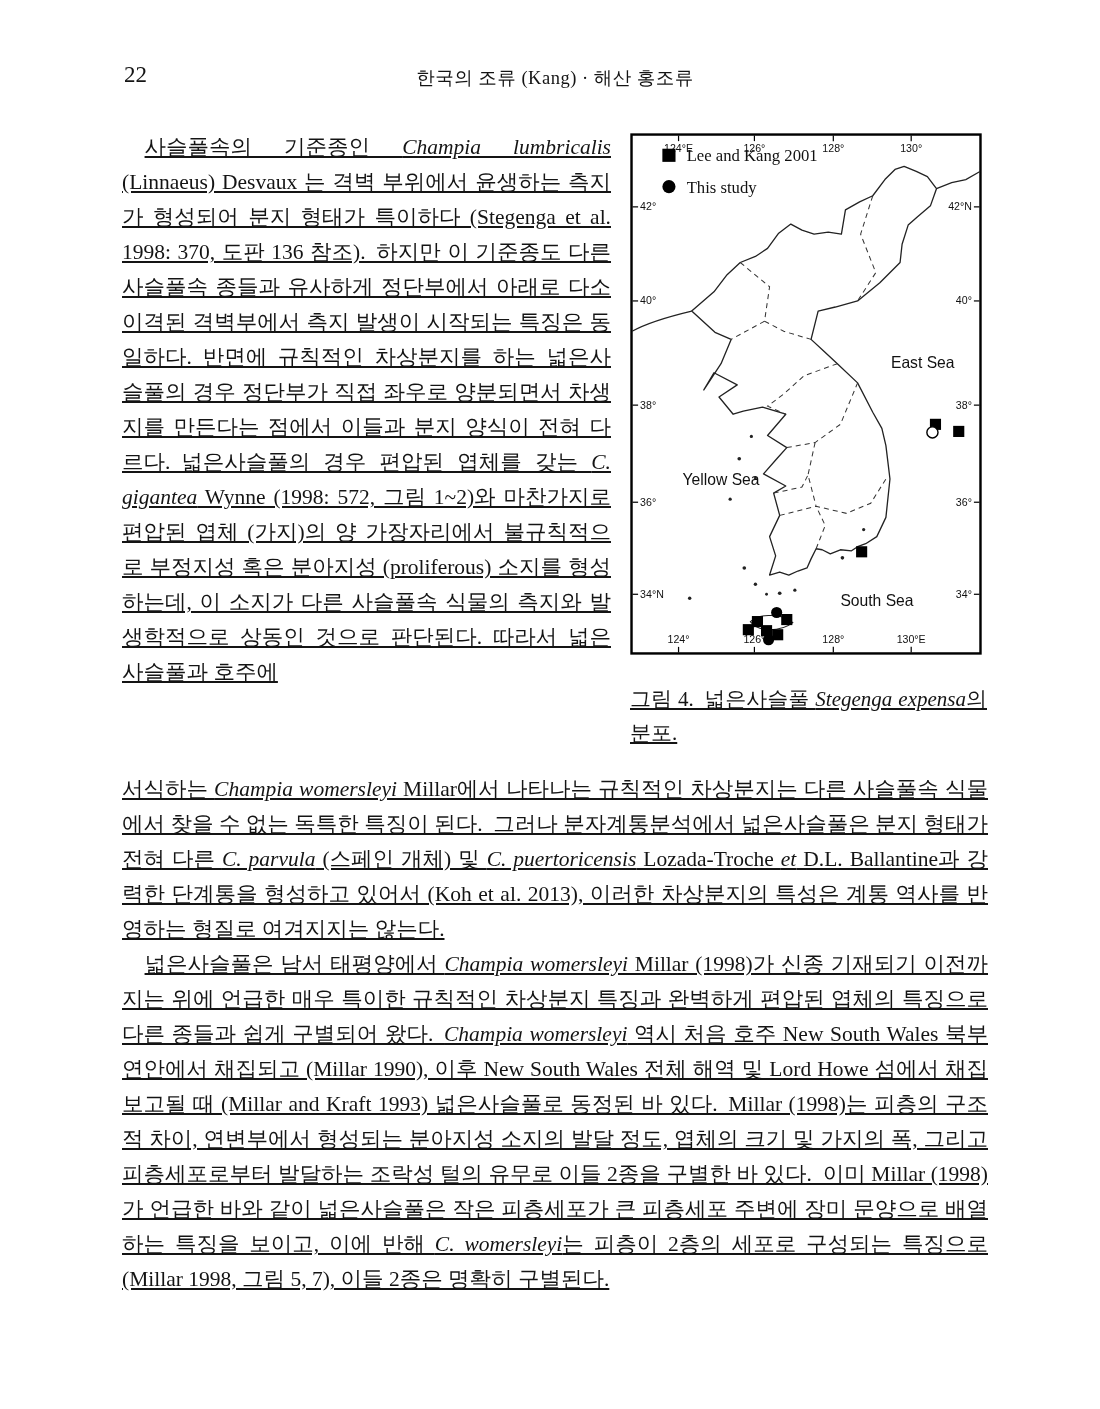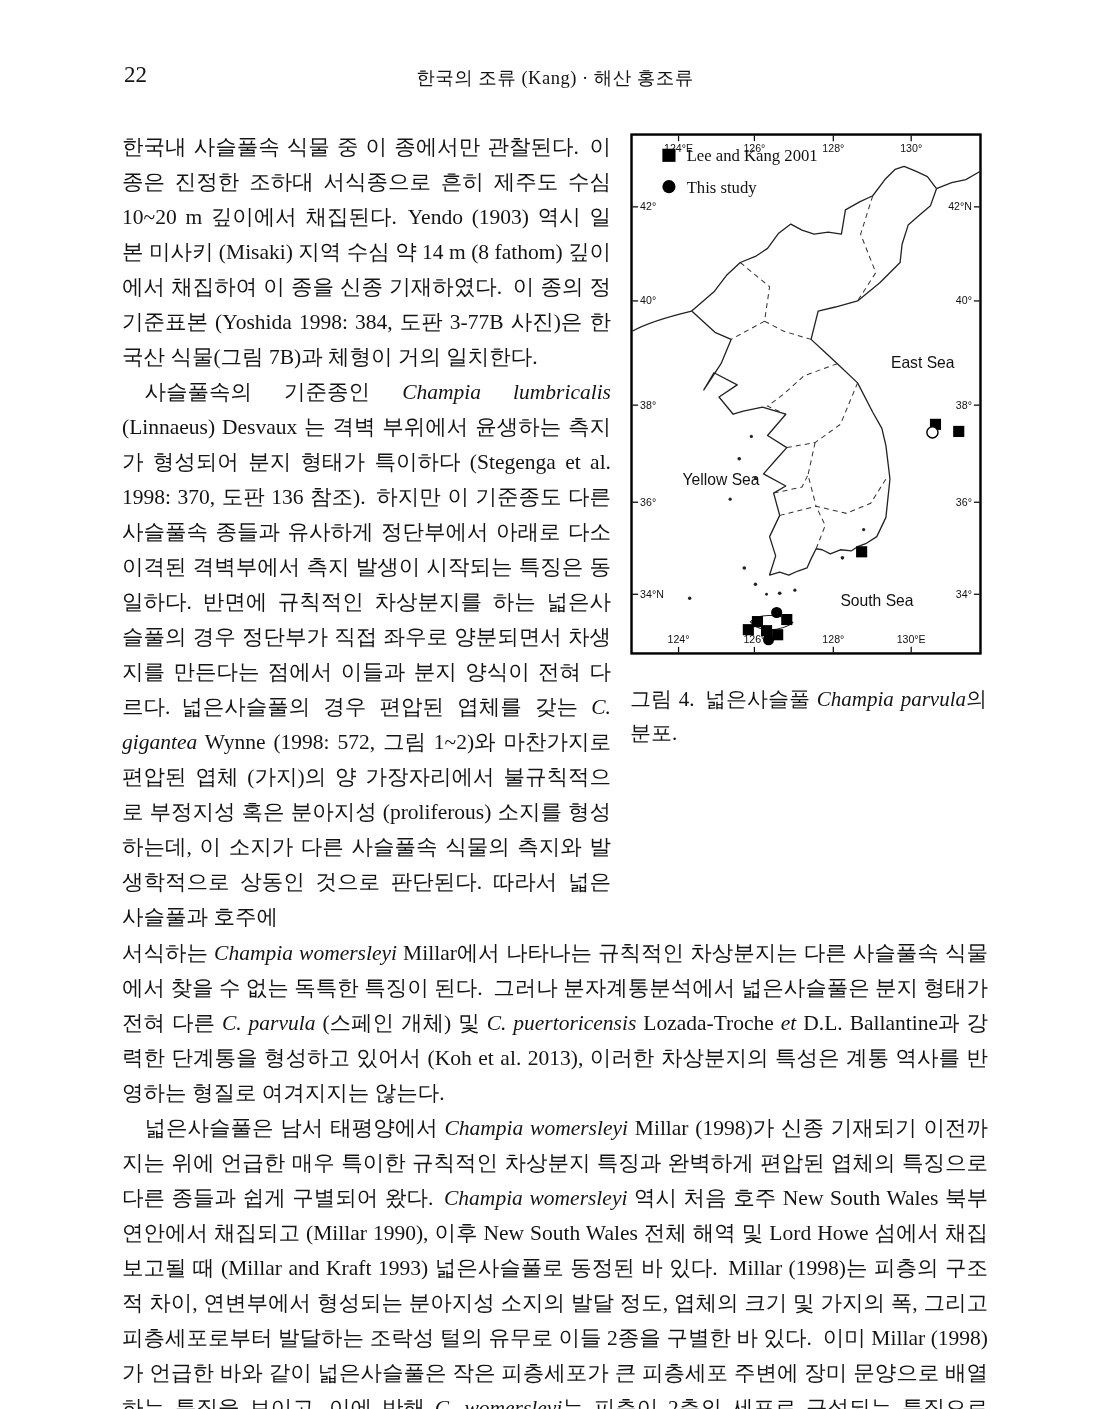--- a/index.html
+++ b/index.html
@@ -4,20 +4,21 @@
 <style>
   html,body{margin:0;padding:0;background:#f3f3f0;}
   .page{
     position:relative;
     width:1100px;height:1409px;
     background:#ffffff;
     box-sizing:border-box;
     padding:62px 112px 0 122px;
     font-family:"Liberation Serif","DejaVu Serif",serif;
     color:#141414;
+    text-decoration:underline;
   }
   .hdr{position:relative;height:34px;}
   .pgnum{position:absolute;left:2px;top:0;font-size:23px;}
   .rhead{position:absolute;left:0;right:0;top:3px;text-align:center;font-size:18.5px;letter-spacing:.5px;}
   .cols{display:flex;gap:19px;margin-top:34px;}
   .tcol{width:489px;font-size:21.5px;line-height:35px;text-align:justify;}
   .tcol p,.fullw p{margin:0;}
   .indent{text-indent:1.05em;}
   .fcol{width:357px;}
   .mapfig{margin:3px 0 0 0;}
@@ -37,21 +38,20 @@
 <div class="page">
 
   <div class="hdr">
     <span class="pgnum">22</span>
     <span class="rhead">한국의 조류 (Kang) · 해산 홍조류</span>
   </div>
 
   <div class="cols">
 
     <div class="tcol">
-      <p><span>한국내 사슬풀속 식물 중 이 종에서만 관찰된다. 이 종은 진정한 조하대 서식종으로 흔히 제주도 수심 10~20 m 깊이에서 채집된다. Yendo (1903) 역시 일본 미사키 (Misaki) 지역 수심 약 14 m (8 fathom) 깊이에서 채집하여 이 종을 신종 기재하였다. 이 종의 정기준표본 (Yoshida 1998: 384, 도판 3-77B 사진)은 한국산 식물(그림 7B)과 체형이 거의 일치한다.</span></p>
       <p class="indent"><span>사슬풀속의 기준종인 </span><span class="it">Champia lumbricalis</span><span> (Linnaeus) Desvaux 는 격벽 부위에서 윤생하는 측지가 형성되어 분지 형태가 특이하다 (Stegenga et al. 1998: 370, 도판 136 참조). 하지만 이 기준종도 다른 사슬풀속 종들과 유사하게 정단부에서 아래로 다소 이격된 격벽부에서 측지 발생이 시작되는 특징은 동일하다. 반면에 규칙적인 차상분지를 하는 넓은사슬풀의 경우 정단부가 직접 좌우로 양분되면서 차생지를 만든다는 점에서 이들과 분지 양식이 전혀 다르다. 넓은사슬풀의 경우 편압된 엽체를 갖는 </span><span class="it">C. gigantea</span><span> Wynne (1998: 572, 그림 1~2)와 마찬가지로 편압된 엽체 (가지)의 양 가장자리에서 불규칙적으로 부정지성 혹은 분아지성 (proliferous) 소지를 형성하는데, 이 소지가 다른 사슬풀속 식물의 측지와 발생학적으로 상동인 것으로 판단된다. 따라서 넓은사슬풀과 호주에</span></p>
     </div>
 
     <div class="fcol">
       <div class="mapfig">
         <svg id="mapsvg" width="352" height="522" viewBox="0 0 348 516" xmlns="http://www.w3.org/2000/svg">
 
           <rect x="1.5" y="1.5" width="345" height="513" fill="none" stroke="#000" stroke-width="2.4"></rect>
 
           <path d="M 2,196 C 18,187 40,181 61,176 M 303,55 L 318,49 L 332,46 L 346,38" fill="none" stroke="#222" stroke-width="1.2"></path>
@@ -143,21 +143,21 @@
             <rect x="223.5" y="408.5" width="11" height="11" fill="#000"></rect>
             <circle cx="145" cy="474" r="5.5" fill="#000" stroke="#000" stroke-width="0"></circle>
             <rect x="149.5" y="475.5" width="11" height="11" fill="#000"></rect>
             <rect x="120.5" y="477.5" width="11" height="11" fill="#000"></rect>
             <rect x="111.5" y="485.5" width="11" height="11" fill="#000"></rect>
             <rect x="129.5" y="486.5" width="11" height="11" fill="#000"></rect>
             <rect x="140.5" y="490.5" width="11" height="11" fill="#000"></rect>
             <circle cx="137" cy="501" r="5.5" fill="#000" stroke="#000" stroke-width="0"></circle>
           </svg>
       </div>
-      <p class="caption"><span>그림 4. 넓은사슬풀 </span><span class="it">Champia parvula</span><span>의 분포.</span></p>
+      <p class="caption"><span>그림 4. 넓은사슬풀 </span><span class="it">Stegenga expensa</span><span>의 분포.</span></p>
     </div>
 
   </div>
 
   <div class="fullw">
     <p><span>서식하는 </span><span class="it">Champia womersleyi</span><span> Millar에서 나타나는 규칙적인 차상분지는 다른 사슬풀속 식물에서 찾을 수 없는 독특한 특징이 된다. 그러나 분자계통분석에서 넓은사슬풀은 분지 형태가 전혀 다른 </span><span class="it">C. parvula</span><span> (스페인 개체) 및 </span><span class="it">C. puertoricensis</span><span> Lozada-Troche </span><span class="it">et</span><span> D.L. Ballantine과 강력한 단계통을 형성하고 있어서 (Koh et al. 2013), 이러한 차상분지의 특성은 계통 역사를 반영하는 형질로 여겨지지는 않는다.</span></p>
     <p class="indent"><span>넓은사슬풀은 남서 태평양에서 </span><span class="it">Champia womersleyi</span><span> Millar (1998)가 신종 기재되기 이전까지는 위에 언급한 매우 특이한 규칙적인 차상분지 특징과 완벽하게 편압된 엽체의 특징으로 다른 종들과 쉽게 구별되어 왔다. </span><span class="it">Champia womersleyi</span><span> 역시 처음 호주 New South Wales 북부 연안에서 채집되고 (Millar 1990), 이후 New South Wales 전체 해역 및 Lord Howe 섬에서 채집 보고될 때 (Millar and Kraft 1993) 넓은사슬풀로 동정된 바 있다. Millar (1998)는 피층의 구조적 차이, 연변부에서 형성되는 분아지성 소지의 발달 정도, 엽체의 크기 및 가지의 폭, 그리고 피층세포로부터 발달하는 조락성 털의 유무로 이들 2종을 구별한 바 있다. 이미 Millar (1998)가 언급한 바와 같이 넓은사슬풀은 작은 피층세포가 큰 피층세포 주변에 장미 문양으로 배열하는 특징을 보이고, 이에 반해 </span><span class="it">C. womersleyi</span><span>는 피층이 2층의 세포로 구성되는 특징으로 (Millar 1998, 그림 5, 7), 이들 2종은 명확히 구별된다.</span></p>
   </div>
 
 </div>

